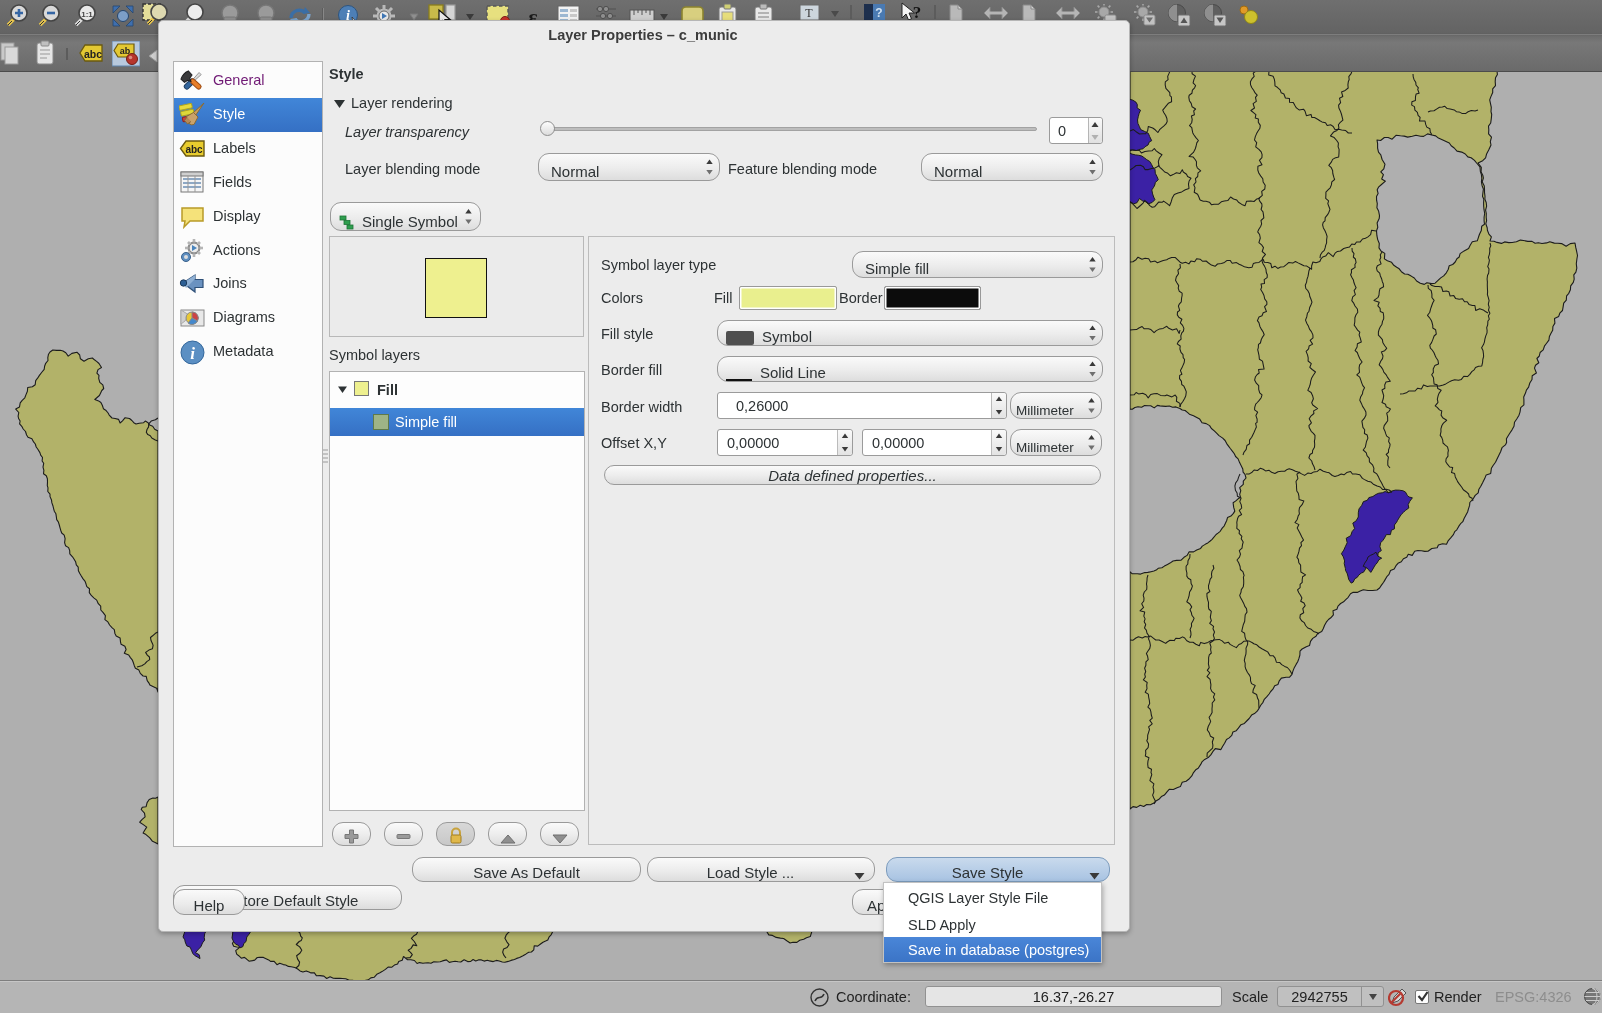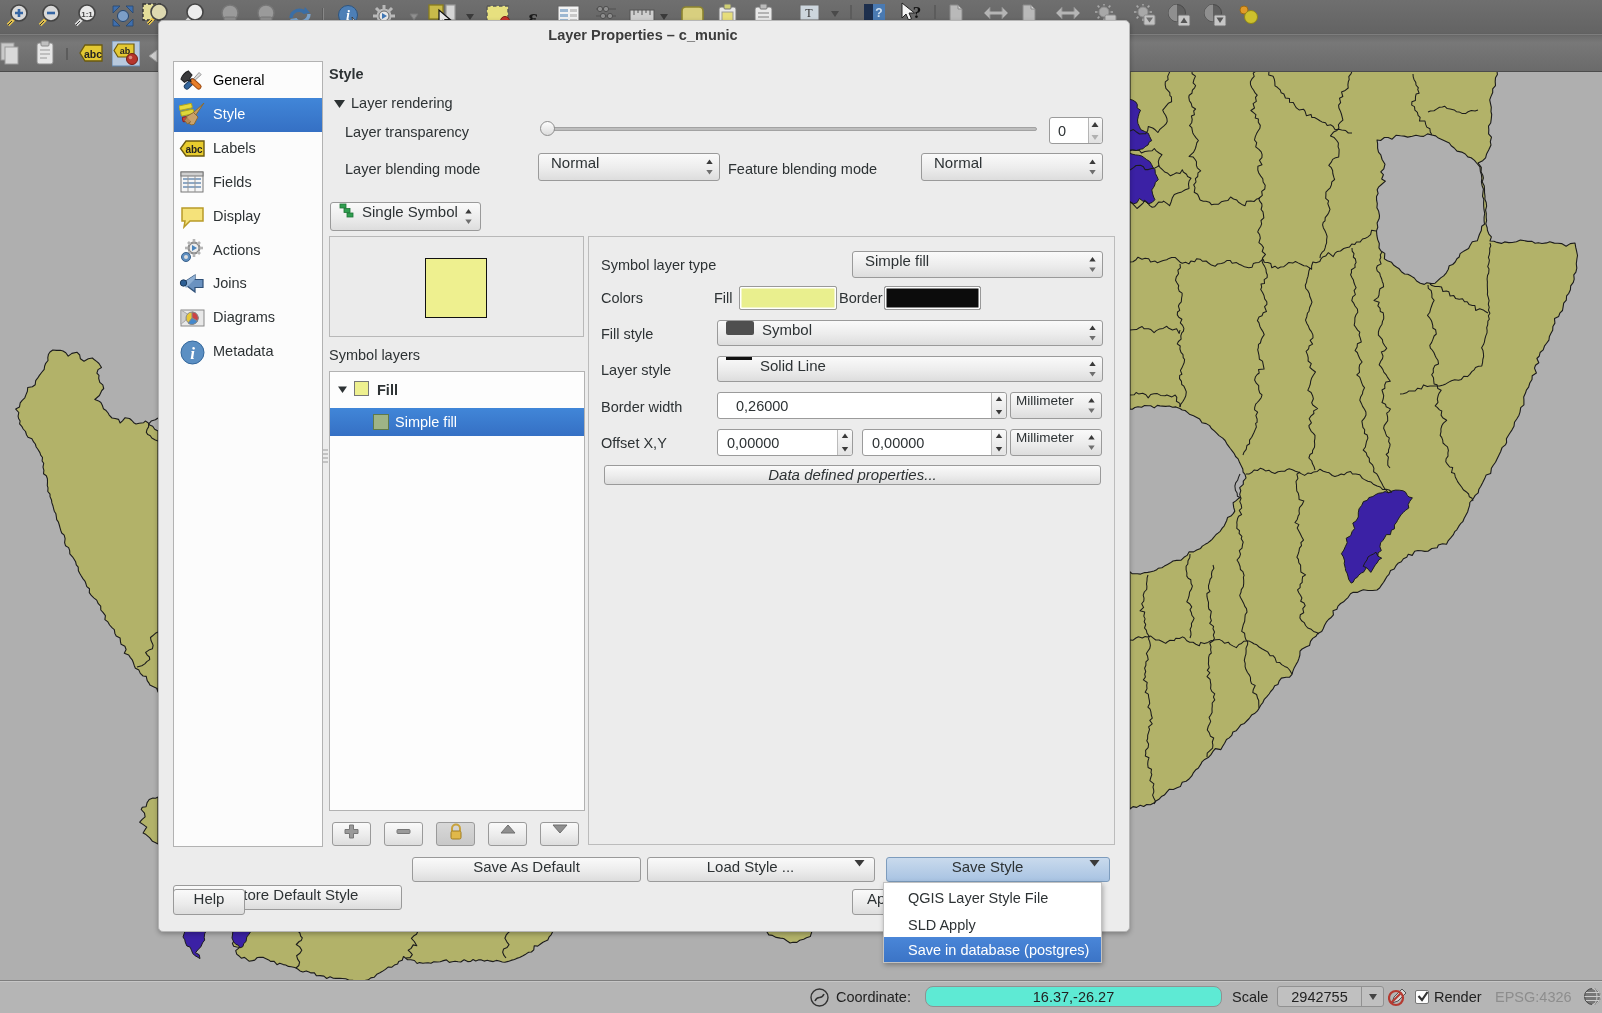--- a/index.html
+++ b/index.html
@@ -1,20 +1,20 @@
 <!DOCTYPE html>
 <html><head><meta charset="utf-8"><style>
 * { margin:0; padding:0; box-sizing:border-box; }
 html,body { width:1602px; height:1013px; overflow:hidden; }
 body { font-family:"Liberation Sans", sans-serif; position:relative; background:#afafaf; }
 .abs { position:absolute; }
 .lbl { position:absolute; font-size:14.5px; color:#2d3234; white-space:nowrap; z-index:11; }
 .btn { position:absolute; background:linear-gradient(180deg,#fafafa 0%,#ececec 55%,#dddddd 100%);
-  border:1px solid #9a9a9a; border-radius:3px; font-size:15px; color:#2d3234;
-  display:flex; align-items:flex-start; justify-content:center; z-index:11; white-space:nowrap; }
+  border:1px solid #9a9a9a; border-radius:11px; font-size:15px; color:#2d3234;
+  display:flex; align-items:flex-end; justify-content:center; z-index:11; white-space:nowrap; }
 .fld { position:absolute; background:#fff; border:1px solid #9b9b9b; border-radius:3px;
   font-size:14.5px; color:#2d3234; display:flex; align-items:center; z-index:11; white-space:nowrap; }
 .wbox { position:absolute; background:#fcfcfc; border:1px solid #b2b2b2; z-index:11; }
 </style></head><body>
 
 <div class="abs" style="left:0;top:0;width:1602px;height:72px;background:linear-gradient(180deg,#6f6f6f 0%,#636363 48%,#6e6e6e 52%,#787878 60%,#6a6a6a 100%);border-bottom:1px solid #4c4c4c;z-index:2"></div>
 <div class="abs" style="left:0;top:33px;width:1602px;height:1px;background:#616161;z-index:2"></div>
 <div class="abs" style="left:0;top:34px;width:1602px;height:1px;background:#7d7d7d;z-index:2"></div>
 <svg class="abs" style="left:5px;top:4px;z-index:3" width="24" height="24" viewBox="0 0 24 24">
     <line x1="3" y1="21" x2="9" y2="15" stroke="#e8c54c" stroke-width="3.5"></line>
@@ -320,21 +320,21 @@
 <path d="M1352.0,248.0 L1352.2,251.1 L1354.0,253.6 L1353.3,257.0 L1355.4,259.0 L1356.1,262.6 L1354.9,264.6 L1355.1,267.4 L1351.4,269.8 L1351.5,272.5 L1350.6,274.8 L1351.8,277.3 L1353.4,280.1 L1354.0,282.8 L1355.1,285.6 L1356.1,287.8 L1354.1,290.6 L1355.4,294.6 L1352.7,296.8 L1351.8,300.7 L1353.5,302.8 L1355.0,306.0 L1357.4,309.0 L1357.8,312.2 L1355.9,315.0 L1354.9,317.8 L1354.8,322.0 L1354.2,325.1 L1355.7,327.2 L1357.6,330.1 L1359.8,332.1 L1359.1,334.9 L1360.2,337.9 L1361.3,341.9 L1357.4,343.7 L1357.1,347.0 L1355.1,350.6 L1357.3,352.5 L1358.6,356.1 L1360.0,359.0 L1362.1,362.0 L1359.6,364.8 L1359.1,367.9 L1359.5,372.3 L1356.8,374.9 L1359.7,377.1 L1360.9,380.4 L1361.8,383.1 L1362.8,385.6 L1364.5,387.7 L1362.9,391.1 L1362.5,393.7 L1360.6,397.1 L1359.8,400.2 L1361.4,403.4 L1362.6,406.4 L1364.5,409.3 L1365.9,412.1 L1366.0,415.1 L1364.4,418.2 L1361.9,421.1 L1362.6,425.4 L1362.9,427.4 L1364.7,429.7 L1364.4,433.5 L1367.2,435.0 L1367.9,438.1 L1366.5,441.5 L1366.0,443.8 L1365.4,447.0 L1363.2,450.0 L1366.3,452.8 L1367.0,455.7 L1369.3,458.4 L1369.4,461.8 L1372.5,464.8 L1373.9,468.1 L1373.6,471.7 L1376.8,473.9 L1378.6,477.1 L1379.6,479.5 L1381.5,482.8 L1383.1,485.9 L1384.9,488.9 L1389.1,490.0 L1392.0,492.0" fill="none" stroke="#1c1c1c" stroke-width="1.05" stroke-linejoin="round"></path>
 <path d="M1490.0,243.0 L1490.8,245.9 L1489.7,248.3 L1489.8,251.4 L1489.4,254.3 L1488.4,257.3 L1489.4,260.2 L1488.9,263.1 L1487.7,266.6 L1489.0,268.9 L1488.7,273.0 L1487.5,275.5 L1487.1,279.0 L1487.4,282.1 L1487.3,284.6 L1487.4,288.0 L1487.6,291.7 L1487.4,294.6 L1488.4,297.8 L1489.1,300.7 L1488.3,304.1 L1489.2,307.4 L1488.5,310.2 L1489.9,313.3 L1488.4,315.8 L1489.3,319.2 L1487.9,321.0 L1487.7,324.8 L1486.7,327.6 L1487.1,330.4 L1487.0,332.9 L1485.7,336.1 L1484.9,339.2 L1484.4,342.1 L1483.5,344.6 L1481.6,347.7 L1483.0,350.6 L1483.5,354.2 L1483.6,356.7 L1482.8,359.5 L1482.6,362.3 L1481.8,365.9 L1478.6,366.2 L1475.5,367.4 L1474.1,369.9 L1471.8,371.6 L1469.8,374.4 L1467.5,376.6 L1463.8,376.3 L1461.4,379.4 L1458.5,380.3 L1454.7,379.7 L1451.5,380.7 L1449.2,381.9 L1445.8,383.9 L1443.2,384.9 L1439.5,386.1 L1436.5,386.0 L1432.8,385.9 L1430.1,386.1 L1427.4,386.6 L1423.5,384.9 L1421.4,389.0 L1417.7,388.2 L1415.1,391.0 L1412.2,390.9 L1408.7,391.1 L1406.4,392.8 L1403.3,393.7 L1400.0,394.0" fill="none" stroke="#1c1c1c" stroke-width="1.05" stroke-linejoin="round"></path>
 <path d="M1430.0,284.0 L1431.9,285.6 L1435.1,286.4 L1438.8,286.6 L1441.5,287.0 L1442.9,291.5 L1446.3,291.1 L1448.9,291.8 L1450.1,296.0 L1453.8,295.6 L1455.7,298.6 L1459.2,299.3 L1462.5,298.8 L1464.5,301.8 L1467.2,301.8 L1469.0,304.4 L1472.4,305.4 L1474.9,305.5 L1475.7,310.4 L1479.7,308.7 L1483.2,309.9 L1485.4,311.5 L1488.0,313.0" fill="none" stroke="#1c1c1c" stroke-width="1.05" stroke-linejoin="round"></path>
 </svg>
 <div class="abs" style="left:0;top:980px;width:1602px;height:33px;background:#b5b5b5;border-top:1px solid #7e7e7e;box-shadow:inset 0 1px 0 #c6c6c6;z-index:4"></div>
 <svg class="abs" style="left:810px;top:988px;z-index:5" width="19" height="19" viewBox="0 0 19 19">
     <circle cx="9.5" cy="9.5" r="8.5" fill="none" stroke="#333" stroke-width="1.4"></circle>
     <path d="M5 13 C8 6 11 13 14 6" fill="none" stroke="#333" stroke-width="1.6"></path>
   </svg>
 <div class="lbl" style="left:836px;top:989px;color:#222;z-index:5">Coordinate:</div>
-<div class="abs" style="left:925px;top:986px;width:297px;height:21px;background:#5eead4;border:1px solid #919191;border-radius:8px;z-index:5;display:flex;align-items:center;justify-content:center;font-size:14.5px;color:#222">16.37,-26.27</div>
+<div class="abs" style="left:925px;top:986px;width:297px;height:21px;background:#e5e5e5;border:1px solid #919191;border-radius:3px;z-index:5;display:flex;align-items:center;justify-content:center;font-size:14.5px;color:#222">16.37,-26.27</div>
 <div class="lbl" style="left:1232px;top:989px;color:#222;z-index:5">Scale</div>
 <div class="abs" style="left:1277px;top:986px;width:107px;height:21px;background:#c0c0c0;border:1px solid #919191;border-radius:3px;z-index:5;display:flex;align-items:center;font-size:14.5px;color:#222">
     <span style="flex:1;text-align:center">2942755</span>
     <span style="width:22px;height:100%;border-left:1px solid #919191;display:flex;align-items:center;justify-content:center">
       <svg width="10" height="8" viewBox="0 0 10 8">
         <path d="M1 1 l8 0 -4 6 z" fill="#444"></path>
       </svg>
     </span>
   </div>
 <svg class="abs" style="left:1388px;top:987px;z-index:5" width="20" height="20" viewBox="0 0 20 20">
@@ -348,21 +348,21 @@
   </svg>
 <div class="lbl" style="left:1434px;top:989px;color:#222;z-index:5">Render</div>
 <div class="lbl" style="left:1495px;top:989px;color:#8d8d8d;z-index:5">EPSG:4326</div>
 <svg class="abs" style="left:1583px;top:987px;z-index:5" width="19" height="19" viewBox="0 0 19 19">
     <circle cx="9.5" cy="9.5" r="8" fill="#777" stroke="#444"></circle>
     <path d="M9.5 1.5 a8 8 0 0 1 0 16 a4.5 8 0 0 0 0 -16 M1.5 9.5 h16 M3 5.5 h13 M3 13.5 h13" fill="none" stroke="#ccc" stroke-width="1"></path>
   </svg>
 <div class="abs" style="left:157.5px;top:20px;width:972px;height:912px;background:#ececec;border:1px solid #b6b6b6;border-radius:5px;box-shadow:0 2px 5px rgba(0,0,0,0.28);z-index:10"></div>
 <div class="abs" style="left:157px;top:27px;width:972px;text-align:center;font-size:14.5px;font-weight:bold;color:#3c3c3c;z-index:11">Layer Properties – c_munic</div>
 <div class="wbox" style="left:172.5px;top:60.5px;width:150px;height:786px;"></div>
-<div class="lbl" style="left:213px;top:72.0px;color:#000000;z-index:12">General</div>
+<div class="lbl" style="left:213px;top:72.0px;color:#701a75;z-index:12">General</div>
 <div class="abs" style="left:179px;top:67.5px;width:27px;height:27px;z-index:12"><svg width="27" height="27" viewBox="0 0 27 27">
       <g transform="rotate(45 13 13)">
         <path d="M12 2 l3 0 -0.5 9 -2 0 z" fill="#dcdcdc" stroke="#8a8a8a" stroke-width="0.8"></path>
         <rect x="10.8" y="11" width="5" height="12" rx="2.2" fill="#33659c" stroke="#1d3d61"></rect>
       </g>
       <g transform="rotate(-48 13 13)">
         <rect x="11" y="11.5" width="4.6" height="12.5" rx="2" fill="#e87e28" stroke="#9c4a12"></rect>
         <path d="M7 3.5 q6 -2.5 11 0 l-0.5 5.5 -4 0.5 -1.5 3 -1.5 -3.2 -3.5 -1 z" fill="#3a3a3c" stroke="#1e1e20"></path>
       </g>
     </svg></div>
@@ -434,21 +434,21 @@
 <div class="lbl" style="left:213px;top:343.2px;color:#2d3234;z-index:12">Metadata</div>
 <div class="abs" style="left:179px;top:338.7px;width:27px;height:27px;z-index:12"><svg width="27" height="27" viewBox="0 0 27 27">
       <circle cx="13.5" cy="13.5" r="11.5" fill="#5b8fc3" stroke="#35689c"></circle>
       <text x="13.5" y="20" font-size="17" font-weight="bold" font-style="italic" text-anchor="middle" fill="#fff" font-family="Liberation Serif">i</text>
     </svg></div>
 <div class="lbl" style="left:329px;top:66px;font-weight:bold;">Style</div>
 <svg class="abs" style="left:333px;top:98px;z-index:11" width="13" height="11" viewBox="0 0 13 11">
     <path d="M1 2 l11 0 -5.5 8 z" fill="#2d3234"></path>
   </svg>
 <div class="lbl" style="left:351px;top:95px;text-align:center;">Layer rendering</div>
-<div class="lbl" style="left:345px;top:124px;">Layer transparency</div>
+<div class="lbl" style="left:345px;top:124px;font-style:italic;">Layer transparency</div>
 <div class="abs" style="left:548px;top:127px;width:489px;height:4px;background:#bdbdbd;border:1px solid #a2a2a2;border-radius:2px;z-index:11"></div>
 <div class="abs" style="left:540px;top:121px;width:15px;height:15px;background:linear-gradient(180deg,#fdfdfd,#dcdcdc);border:1px solid #8e8e8e;border-radius:50%;z-index:12"></div>
 <div class="fld" style="left:1049px;top:117px;width:54px;height:27px;">
     <span style="margin-left:8px">0</span>
   </div>
 <div class="abs" style="left:1088px;top:118px;width:14px;height:25px;background:linear-gradient(180deg,#fafafa,#e0e0e0);border-left:1px solid #b5b5b5;border-radius:0 3px 3px 0;z-index:12"></div>
 <svg class="abs" style="left:1089px;top:120px;z-index:13" width="12" height="22" viewBox="0 0 12 22">
     <path d="M6 2 l3.5 5 h-7 z" fill="#3a3a3a"></path>
     <path d="M6 20 l-3.5 -5 h7 z" fill="#b0b0b0"></path>
   </svg>
@@ -544,21 +544,21 @@
 <div class="abs" style="left:884px;top:286px;width:97px;height:24px;background:#0c0c0c;border:1px solid #999;border-radius:2px;box-shadow:inset 0 0 0 1.5px #fff;z-index:12"></div>
 <div class="lbl" style="left:601px;top:326px;">Fill style</div>
 <div class="btn" style="left:717px;top:320px;width:386px;height:26px;justify-content:flex-start;font-size:15px;z-index:12">
     <span style="margin-left:8px;width:28px;height:14px;background:#4f4f4f;border-radius:2px;display:inline-block"></span>
     <span style="margin-left:8px">Symbol</span>
   </div>
 <svg class="abs" style="left:1088px;top:322px;z-index:13" width="9" height="22" viewBox="0 0 9 22">
     <path d="M4.5 3.5 l3.2 4.5 h-6.4 z" fill="#3a3a3a"></path>
     <path d="M4.5 18.5 l-3.2 -4.5 h6.4 z" fill="#6f6f6f"></path>
   </svg>
-<div class="lbl" style="left:601px;top:362px;">Layer style</div>
+<div class="lbl" style="left:601px;top:362px;">Border fill</div>
 <div class="btn" style="left:717px;top:356px;width:386px;height:26px;justify-content:flex-start;font-size:15px;z-index:12">
     <span style="margin-left:8px;width:26px;height:2.5px;background:#111;display:inline-block"></span>
     <span style="margin-left:8px">Solid Line</span>
   </div>
 <svg class="abs" style="left:1088px;top:358px;z-index:13" width="9" height="22" viewBox="0 0 9 22">
     <path d="M4.5 3.5 l3.2 4.5 h-6.4 z" fill="#3a3a3a"></path>
     <path d="M4.5 18.5 l-3.2 -4.5 h6.4 z" fill="#6f6f6f"></path>
   </svg>
 <div class="lbl" style="left:601px;top:399px;">Border width</div>
 <div class="fld" style="left:717px;top:392px;width:290px;height:27px;">

